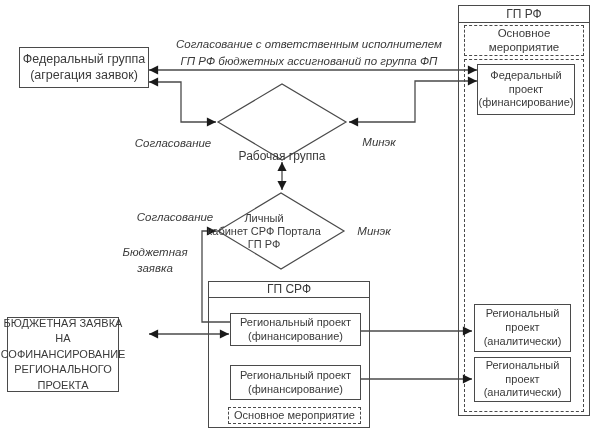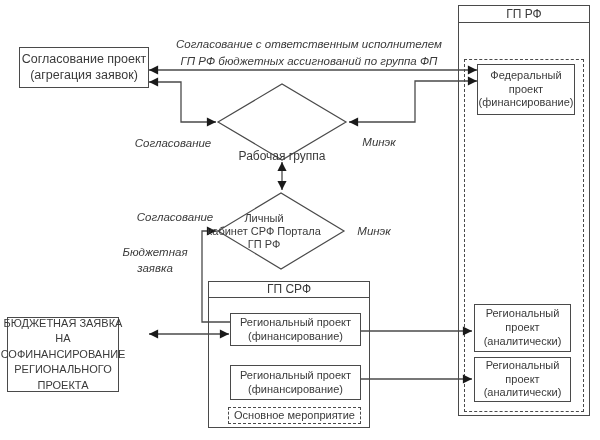--- a/index.html
+++ b/index.html
@@ -32,31 +32,33 @@
     position:absolute;text-align:center;white-space:pre-line;line-height:1.2;
   }
   svg.wires{position:absolute;left:0;top:0;pointer-events:none;}
   .f12{font-size:12px;} .f125{font-size:12.5px;} .f115{font-size:11.5px;} .f11{font-size:11px;text-align:center;}
 </style>
 </head>
 <body>
 
 <div id="stage">
 
-  <div class="box f125" style="left:19px;top:47px;width:130px;height:41px;">Согласование проект
+  <div class="box f125" style="left:19px;top:47px;width:130px;height:41px;">Федеральный группа
 (агрегация заявок)</div>
 
   <div class="box f11" style="left:7px;top:317px;width:112px;height:75px;line-height:1.4;">БЮДЖЕТНАЯ ЗАЯВКА НА
 СОФИНАНСИРОВАНИЕ
 РЕГИОНАЛЬНОГО
 ПРОЕКТА</div>
 
   <div class="container-outline" style="left:458px;top:5px;width:132px;height:411px;">
     <div class="container-header f12" style="height:17px;">ГП РФ</div>
   </div>
+  <div class="dashedbox f115" style="left:464px;top:25px;width:120px;height:31px;">Основное
+мероприятие</div>
   <div class="dashedbox" style="left:464px;top:59px;width:120px;height:353px;"></div>
   <div class="box f11" style="left:477px;top:64px;width:98px;height:51px;">Федеральный
 проект
 (финансирование)</div>
   <div class="box f11" style="left:474px;top:304px;width:97px;height:48px;">Региональный
 проект
 (аналитически)</div>
   <div class="box f11" style="left:474px;top:357px;width:97px;height:45px;">Региональный
 проект
 (аналитически)</div>

